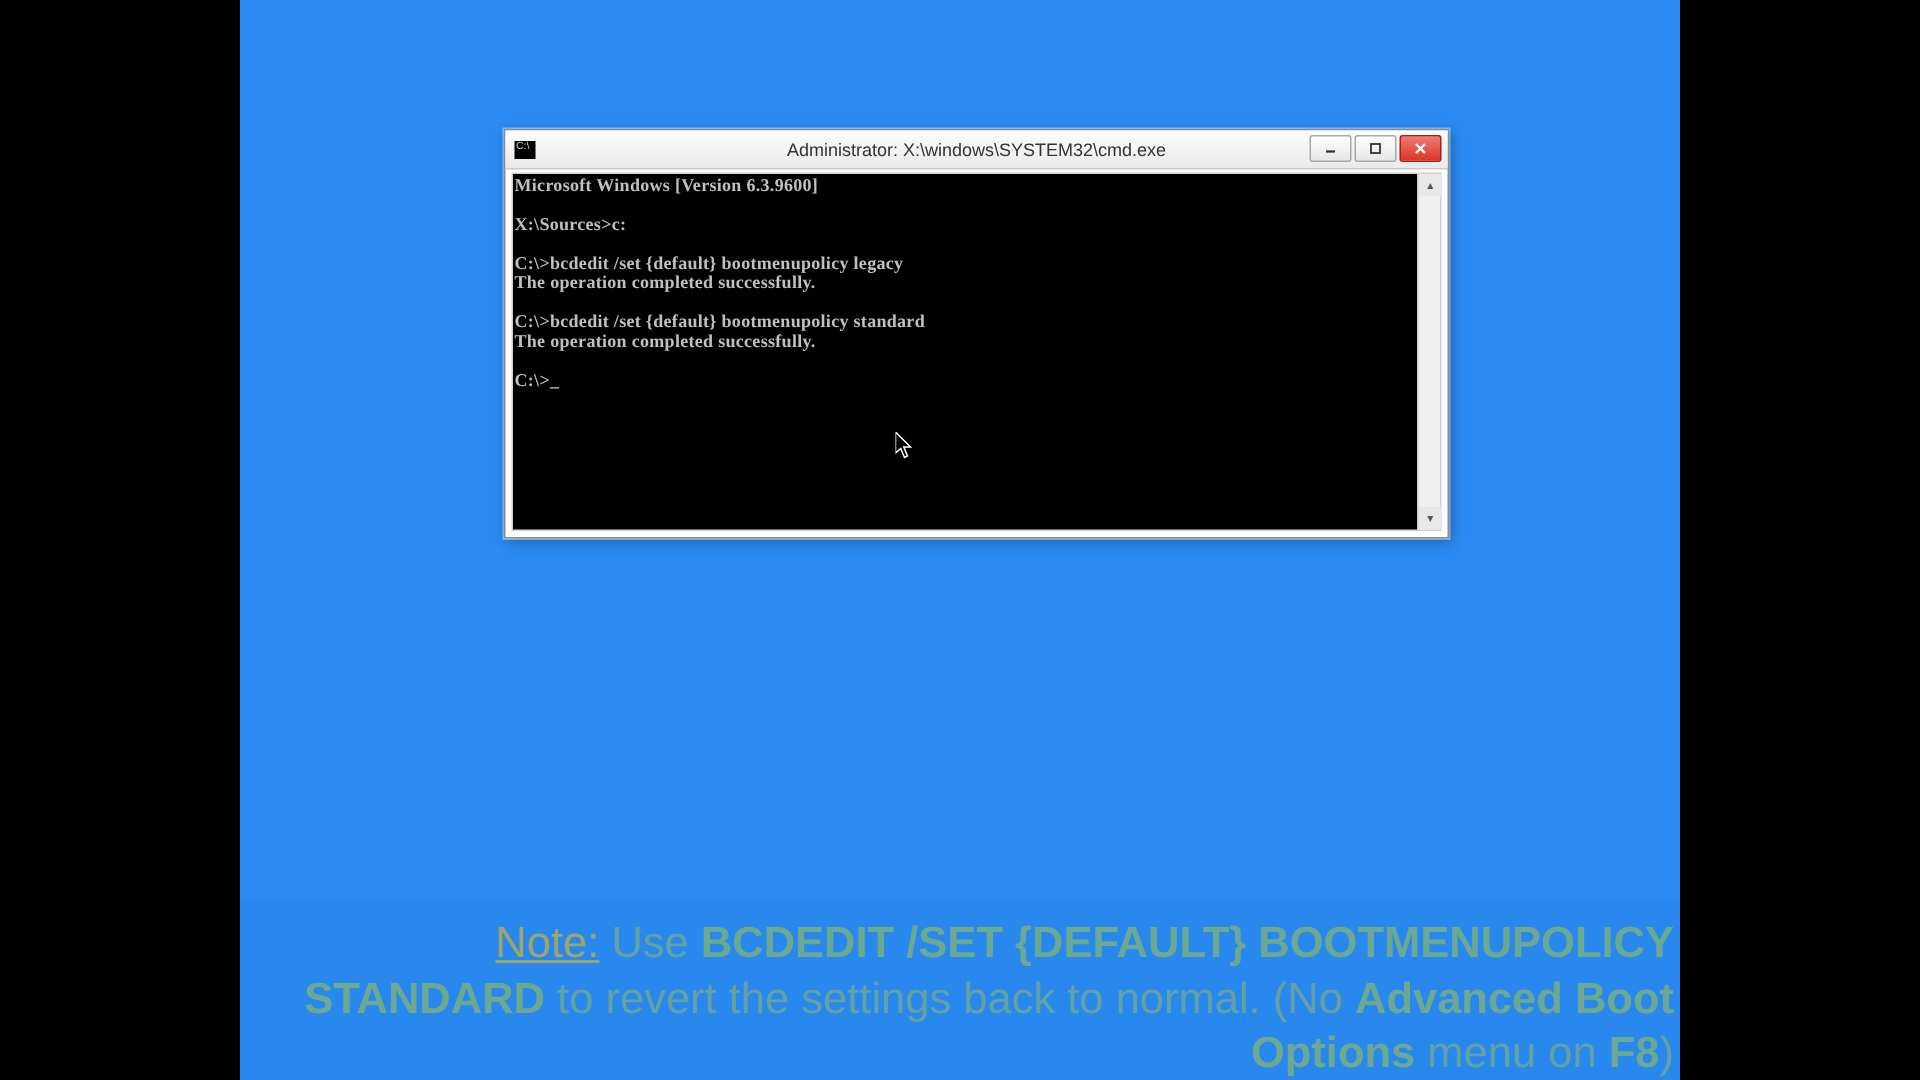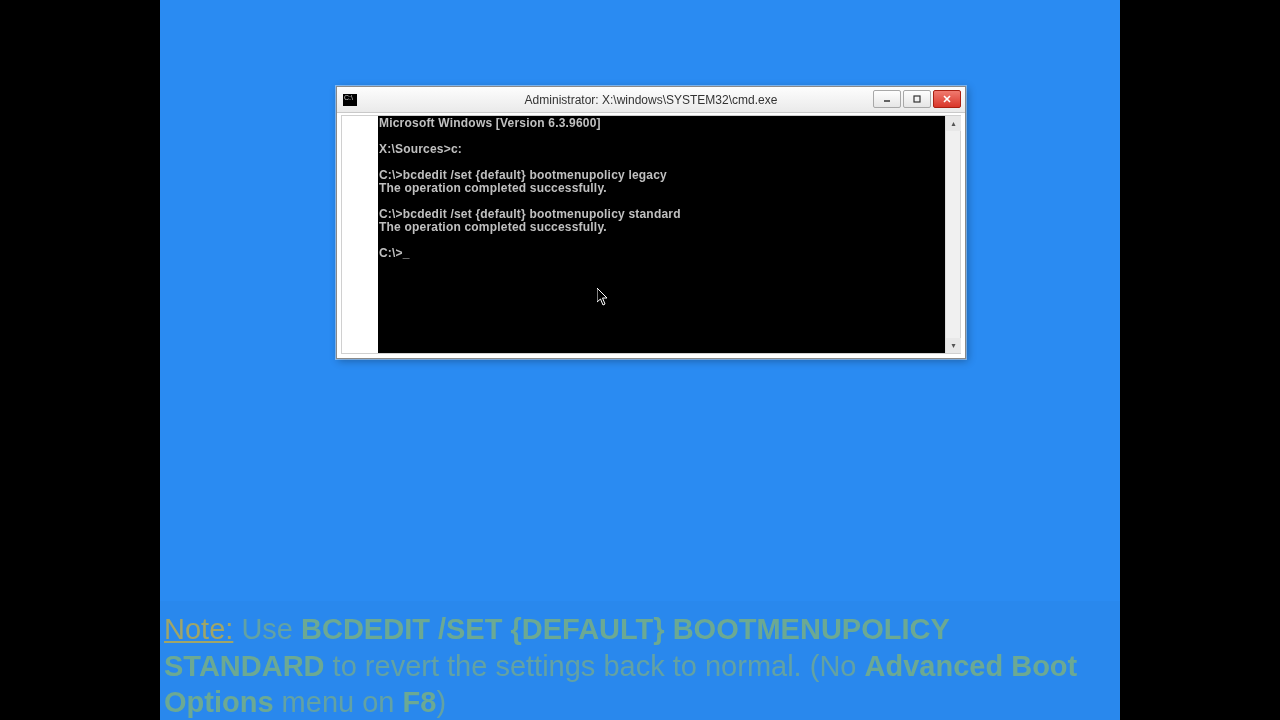--- a/index.html
+++ b/index.html
@@ -66,29 +66,28 @@
   .console-wrap {
     position: absolute; left: 4px; right: 4px; top: 28px; bottom: 4px;
     background: #fff;
     border: 1px solid #d0d0d0;
     display: flex; flex-direction: row;
   }
   .console {
     flex: 1;
     background: #000;
     color: #c0c0c0;
-    font-family: Liberation Sans, sans-serif;
+    font-family: Liberation Serif, serif;
     font-size: 12px;
     line-height: 13px;
     padding: 1px 1px;
     white-space: pre;
     overflow: hidden;
     font-weight: bold;
     letter-spacing: 0.2px;
-    margin-left: 36px;
   }
   .vscroll {
     width: 15px; background: #f0f0f0;
     border-left: 1px solid #ddd;
     position: relative;
   }
   .vscroll .arrow {
     position: absolute; left: 0; width: 15px; height: 15px;
     background: #e8e8e8; display:flex; align-items:center; justify-content:center;
     font-size: 8px; color:#555;
@@ -100,24 +99,24 @@
     position: absolute;
     left: 437px; top: 288px;
     width: 12px; height: 18px;
     pointer-events: none;
   }
   
   .caption-overlay {
     position: absolute;
     left: 160px; bottom: 0;
     width: 960px;
-    padding: 10px 16px 0 4px;
+    padding: 10px 4px 0 4px;
     font-size: 29px;
     line-height: 1.25;
-    text-align: left;
+    text-align: right;
     color: rgba(122, 172, 134, 0.72);
     font-family: Arial, sans-serif;
     background: rgba(0,0,0,0.02);
   }
   .caption-overlay .note {
     color: rgba(180, 170, 80, 0.85);
     text-decoration: underline;
   }
   .caption-overlay .cmd {
     color: rgba(120, 175, 130, 0.85);

